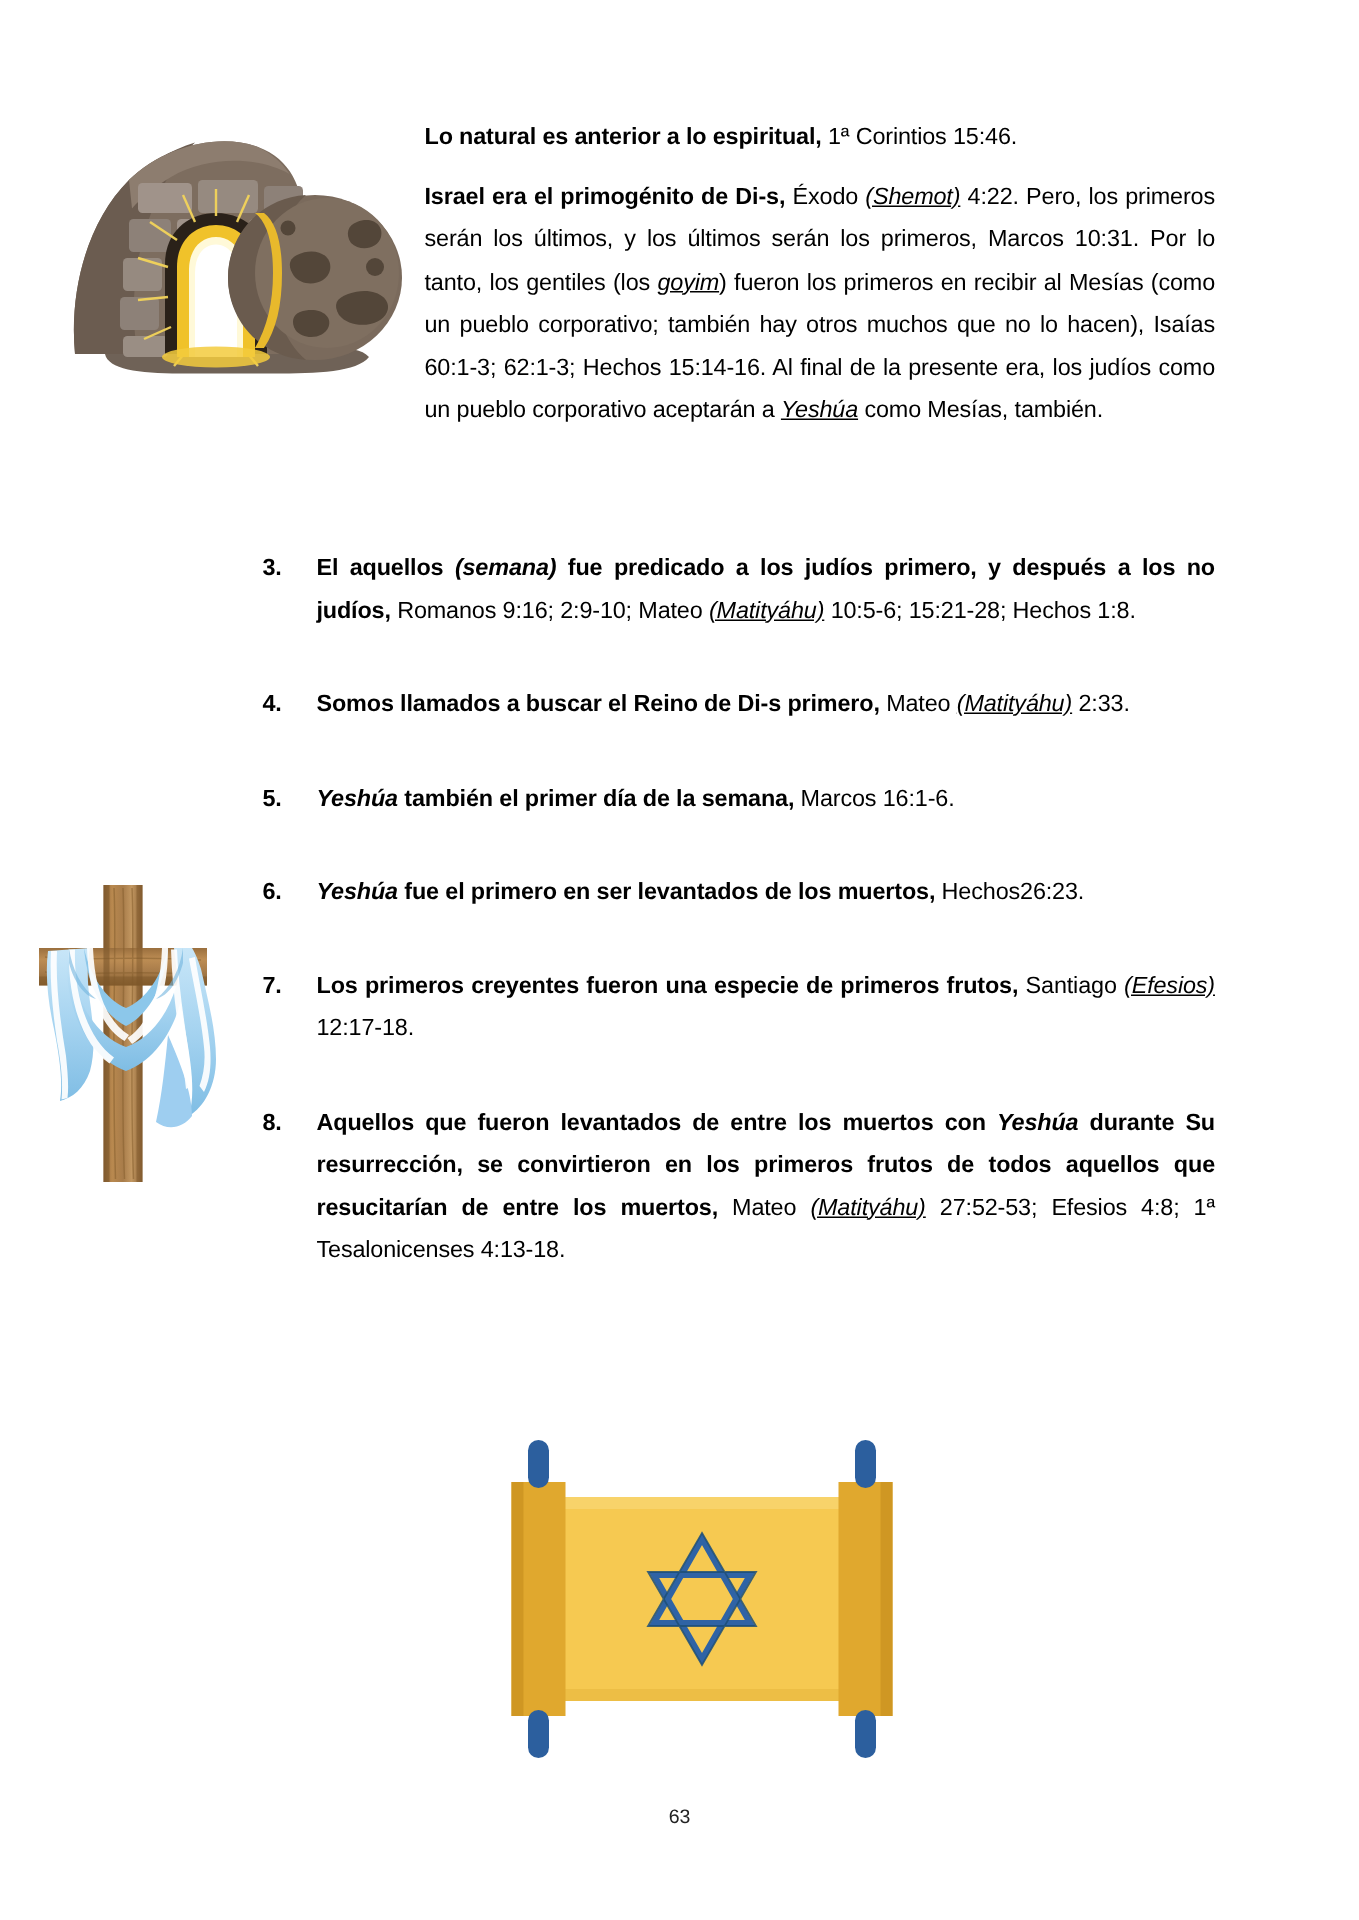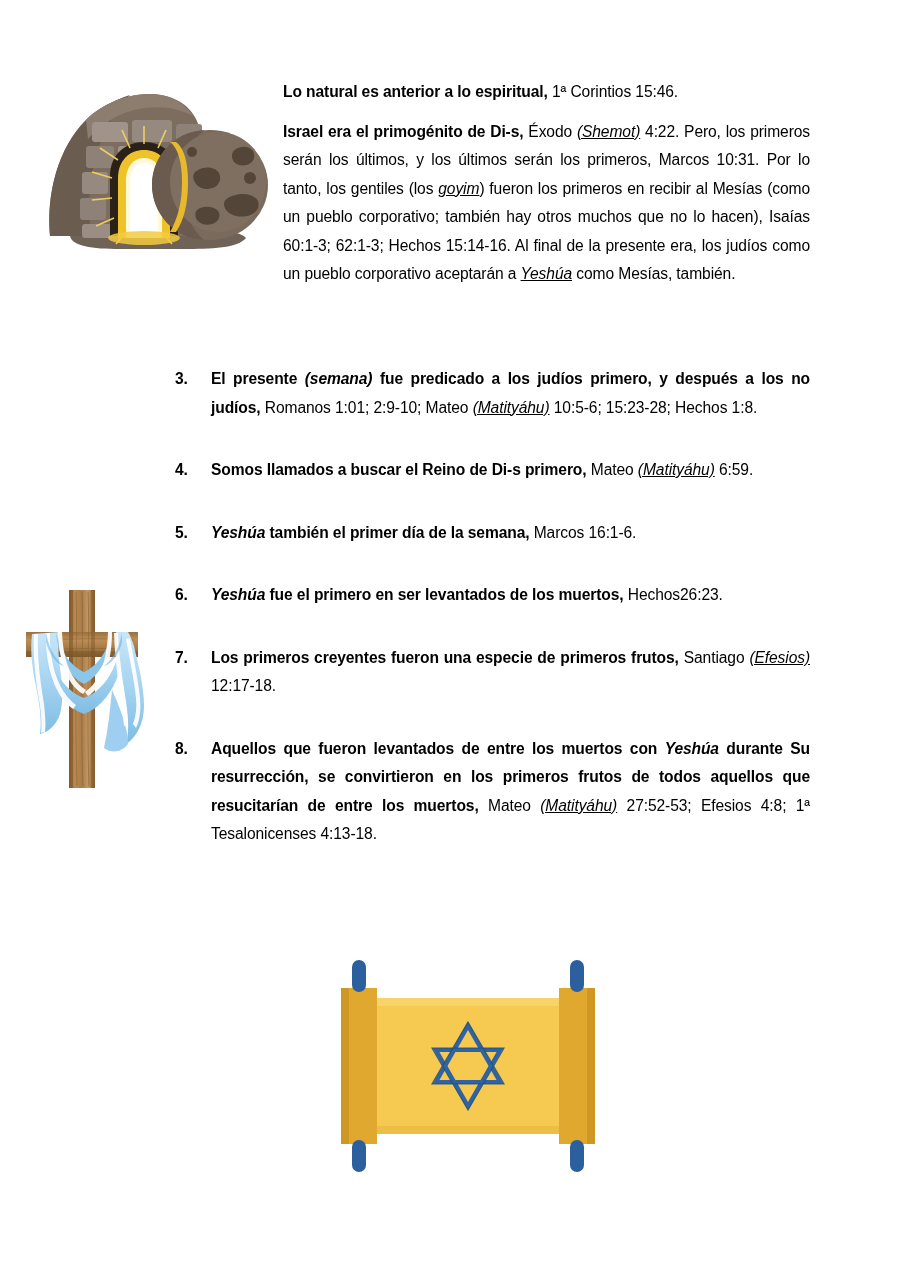--- a/index.html
+++ b/index.html
@@ -196,25 +196,25 @@
     </p>
 
     <p class="para">
       <b>Israel era el primogénito de Di-s,</b><span> Éxodo </span><i>(Shemot)</i><span> 4:22. Pero, los primeros serán los últimos, y los últimos serán los primeros, Marcos 10:31. Por lo tanto, los gentiles (los </span><i>goyim</i><span>) fueron los primeros en recibir al Mesías (como un pueblo corporativo; también hay otros muchos que no lo hacen), Isaías 60:1-3; 62:1-3; Hechos 15:14-16. Al final de la presente era, los judíos como un pueblo corporativo aceptarán a </span><i>Yeshúa</i><span> como Mesías, también.</span>
     </p>
   </div>
 
   <div class="list">
 
     <div class="item i3">
-      <span class="num">3.</span><b>El presente </b><span class="bi">(semana)</span><b> fue predicado a los judíos primero, y después a los no judíos,</b><span> Romanos 1:01; 2:9-10; Mateo </span><i>(Matityáhu)</i><span> 10:5-6; 15:23-28; Hechos 1:8.</span>
+      <span class="num">3.</span><b>El aquellos </b><span class="bi">(semana)</span><b> fue predicado a los judíos primero, y después a los no judíos,</b><span> Romanos 9:16; 2:9-10; Mateo </span><i>(Matityáhu)</i><span> 10:5-6; 15:21-28; Hechos 1:8.</span>
     </div>
 
     <div class="item i4">
-      <span class="num">4.</span><b>Somos llamados a buscar el Reino de Di-s primero,</b><span> Mateo </span><i>(Matityáhu)</i><span> 6:59.</span>
+      <span class="num">4.</span><b>Somos llamados a buscar el Reino de Di-s primero,</b><span> Mateo </span><i>(Matityáhu)</i><span> 2:33.</span>
     </div>
 
     <div class="item i5">
       <span class="num">5.</span><span class="bi">Yeshúa</span><b> también el primer día de la semana,</b><span> Marcos 16:1-6.</span>
     </div>
 
     <div class="item i6">
       <span class="num">6.</span><span class="bi">Yeshúa</span><b> fue el primero en ser levantados de los muertos,</b><span> Hechos26:23.</span>
     </div>
 
@@ -314,14 +314,15 @@
       <rect x="232" y="36" width="36" height="156" fill="#e0a82e"></rect>
       <rect x="260" y="36" width="8" height="156" fill="#cf9723"></rect>
 
       <rect x="25" y="8" width="14" height="32" rx="7" fill="#2c5f9e"></rect>
       <rect x="25" y="188" width="14" height="32" rx="7" fill="#2c5f9e"></rect>
       <rect x="243" y="8" width="14" height="32" rx="7" fill="#2c5f9e"></rect>
       <rect x="243" y="188" width="14" height="32" rx="7" fill="#2c5f9e"></rect>
     </svg>
   </div>
 
+  <div class="page-number">63</div>
 
 </div>
 
 </body></html>

